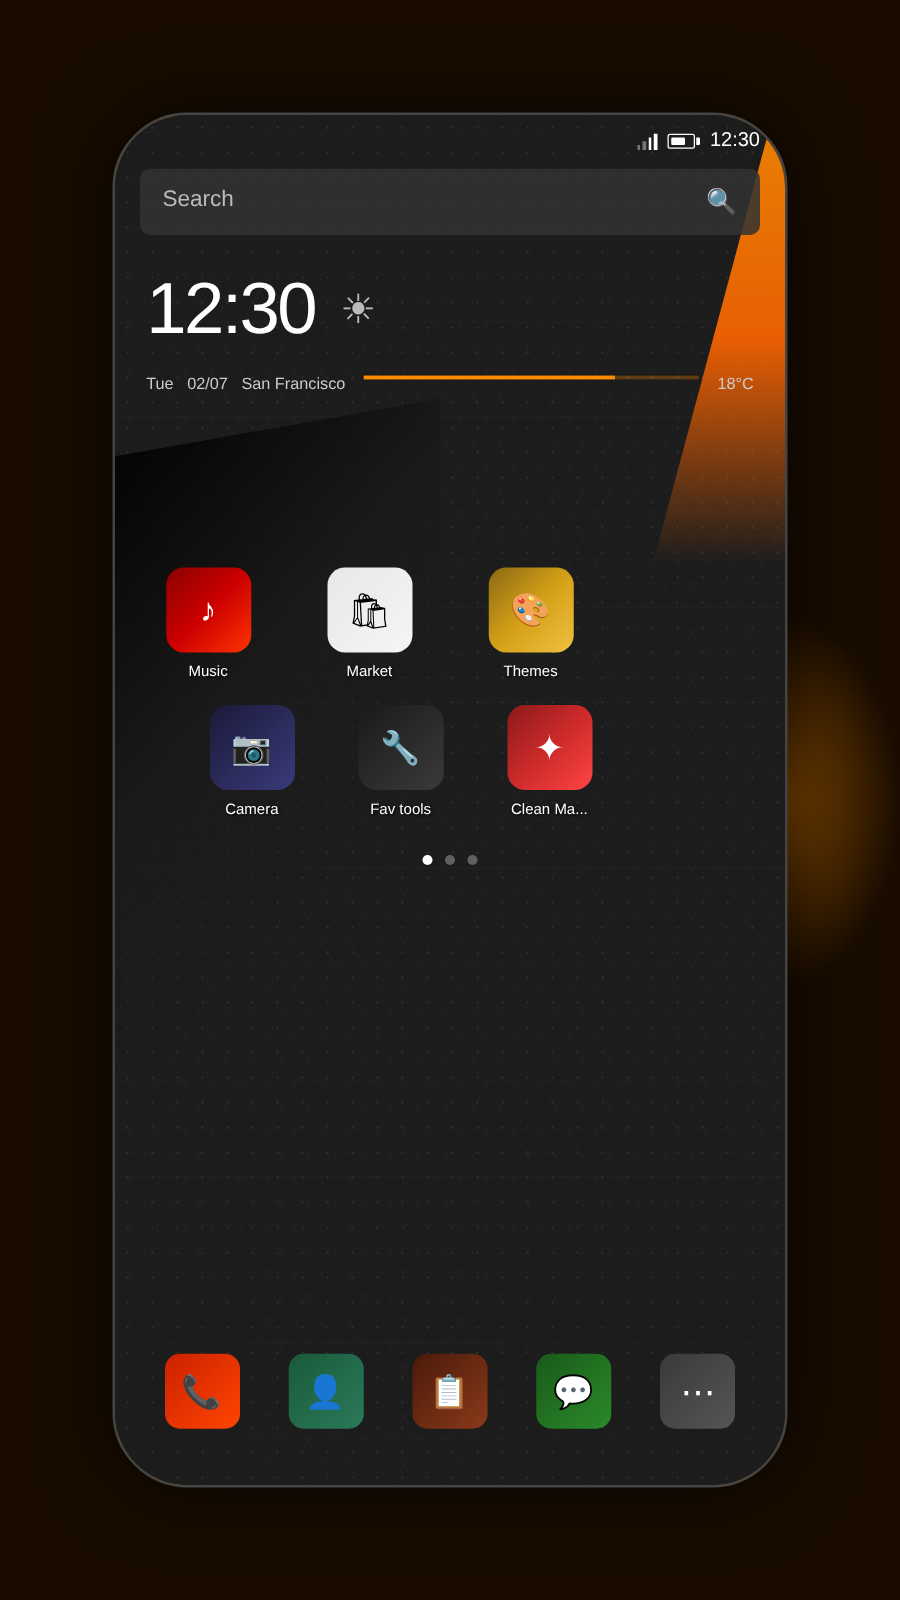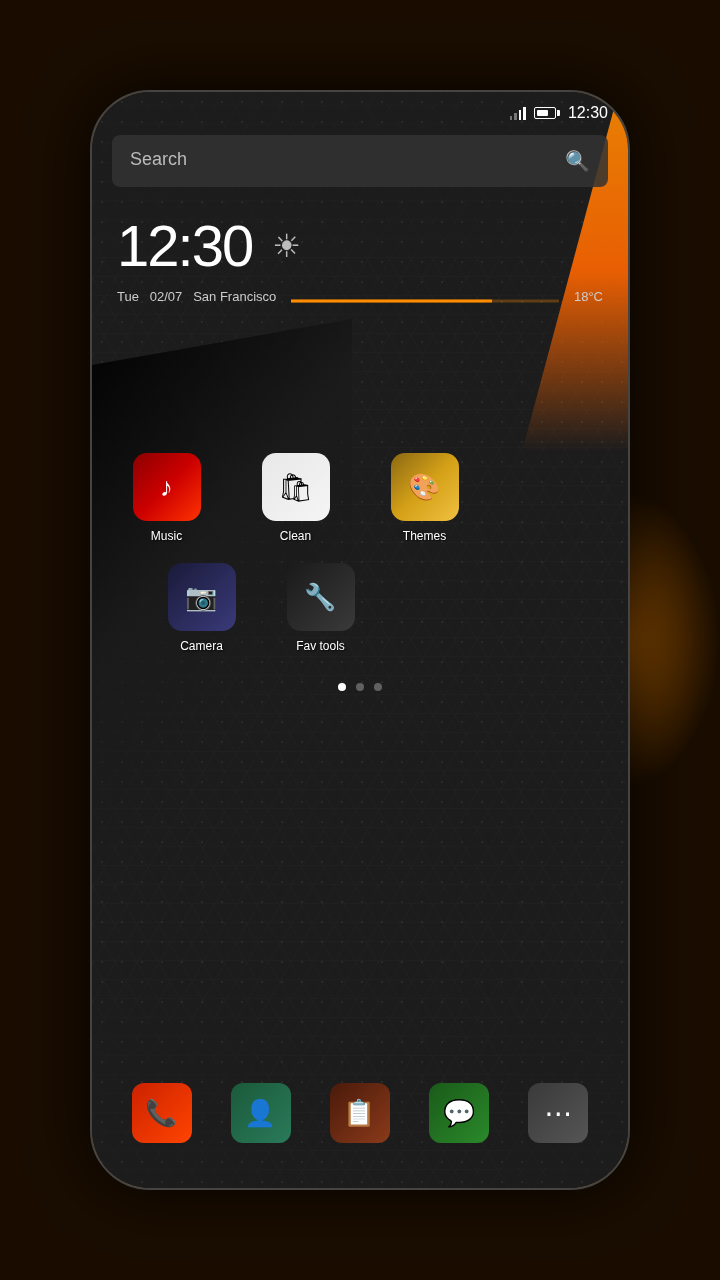--- a/index.html
+++ b/index.html
@@ -187,21 +187,21 @@
       color: rgba(255,255,255,0.7);
       font-size: 32px;
     }
 
     
     .date-bar {
       position: relative;
       z-index: 10;
       margin: 0 25px;
       display: flex;
-      align-items: flex-start;
+      align-items: flex-end;
       gap: 15px;
     }
 
     .orange-bar-container {
       flex: 1;
       height: 24px;
       position: relative;
     }
 
     .orange-bar-bg {
@@ -512,21 +512,21 @@
     <div class="app-grid">
 
       <div class="app-item">
         <div class="app-icon icon-music"></div>
         <span class="app-label">Music</span>
       </div>
 
 
       <div class="app-item">
         <div class="app-icon icon-market"></div>
-        <span class="app-label">Clean</span>
+        <span class="app-label">Market</span>
       </div>
 
       <div class="app-item">
         <div class="app-icon icon-themes"></div>
         <span class="app-label">Themes</span>
       </div>
     </div>
 
     <div class="app-grid-2">
 
@@ -534,20 +534,24 @@
         <div class="app-icon icon-camera"></div>
         <span class="app-label">Camera</span>
       </div>
 
 
       <div class="app-item">
         <div class="app-icon icon-favtools"></div>
         <span class="app-label">Fav tools</span>
       </div>
 
+      <div class="app-item">
+        <div class="app-icon icon-cleanmaster"></div>
+        <span class="app-label">Clean Ma...</span>
+      </div>
     </div>
 
     <div class="page-dots">
       <div class="dot active"></div>
       <div class="dot"></div>
       <div class="dot"></div>
     </div>
 
     <div class="dock">
       <div class="dock-item">

